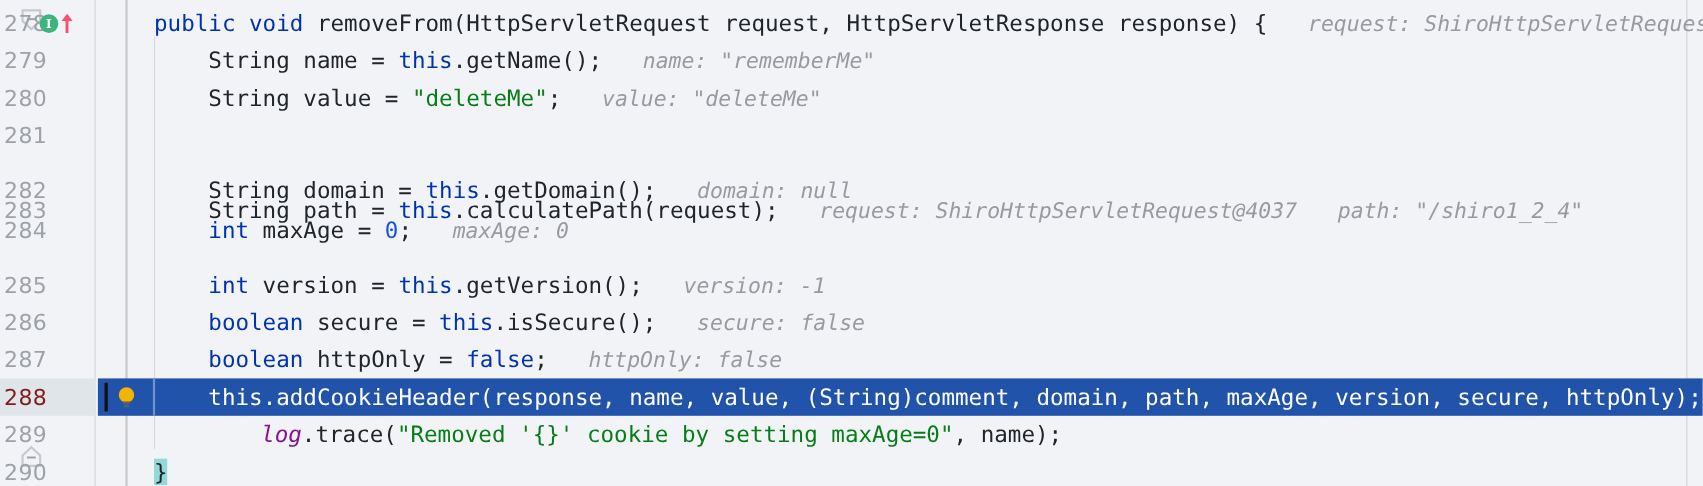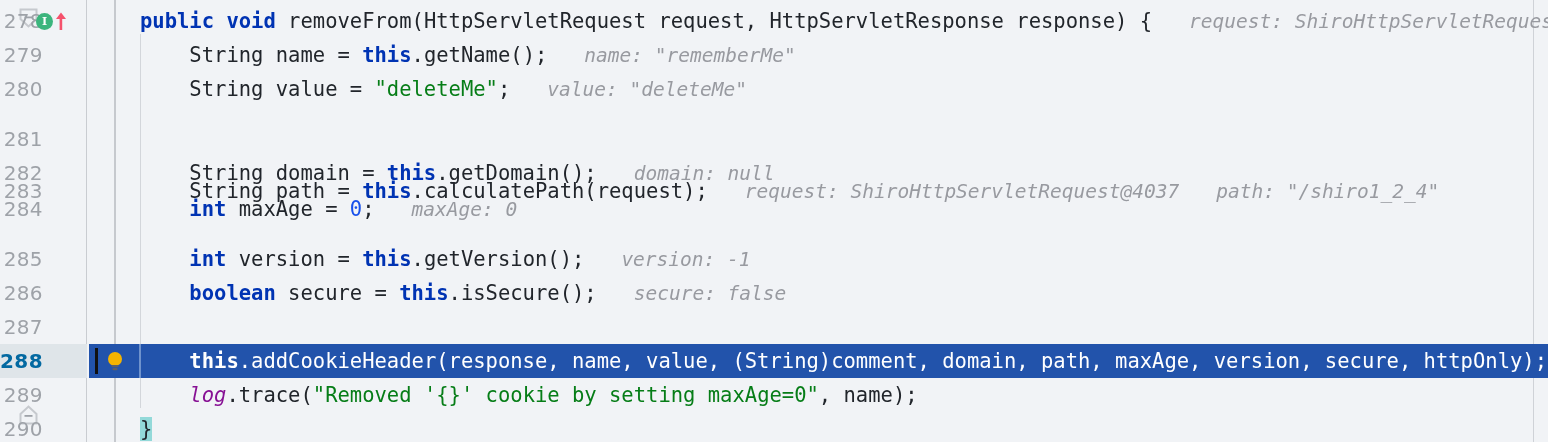--- a/index.html
+++ b/index.html
@@ -57,21 +57,21 @@
     height: 34px;
     box-sizing: border-box;
     text-align: right;
     padding-right: 44px;
     line-height: 34px;
     font-size: 20px;
     color: #9ea2a8;
     font-family: "DejaVu Sans", "Liberation Sans", sans-serif;
     letter-spacing: 0.4px;
   }
-  .row.current .lineno-cell { color: #0369a1; font-weight: bold; }
+  .row.current .lineno-cell { color: #7f1d1d; }
 
   .gutter-icons {
     position: absolute;
     top: 0;
     left: 36px;
     height: 34px;
     width: 50px;
     display: flex;
     align-items: center;
     gap: 1px;
@@ -172,24 +172,24 @@
     background: #c6c9ce;
   }
   .fold-box {
     position: absolute;
     left: 18px;
     width: 21px;
     height: 21px;
   }
 
   
-  .kw   { color: #0033b3; font-weight: bold; }
+  .kw   { color: #0033b3; font-weight: normal; }
   .str  { color: #067d17; }
   .num  { color: #1750eb; }
-  .fld  { color: #871094; font-style: italic; }
+  .fld  { color: #871094; font-style: italic; padding-left: 48px; }
   .brace-hl { background: #93d9d9; }
   .hint {
     color: #989aa0;
     font-style: italic;
     font-family: "DejaVu Sans Mono", "Liberation Mono", monospace;
     font-size: 19.5px;
   }
 </style>
 </head>
 <body>
@@ -227,21 +227,21 @@
         <div class="code-cell"><span class="kw">public</span><span> </span><span class="kw">void</span><span> removeFrom(HttpServletRequest request, HttpServletResponse response) {</span><span>   </span><span class="hint">request: ShiroHttpServletRequest@</span></div>
       </div>
       <div class="row" style="top: 38px;">
         <div class="lineno-cell">279</div>
         <div class="code-cell"><span>    String name = </span><span class="kw">this</span><span>.getName();</span><span>   </span><span class="hint">name: "rememberMe"</span></div>
       </div>
       <div class="row" style="top: 72px;">
         <div class="lineno-cell">280</div>
         <div class="code-cell"><span>    String value = </span><span class="str">"deleteMe"</span><span>;</span><span>   </span><span class="hint">value: "deleteMe"</span></div>
       </div>
-      <div class="row" style="top: 122px;">
+      <div class="row" style="top: 106px;">
         <div class="lineno-cell">281</div>
       </div>
       <div class="row" style="top: 156px;">
         <div class="lineno-cell">282</div>
         <div class="code-cell"><span>    String domain = </span><span class="kw">this</span><span>.getDomain();</span><span>   </span><span class="hint">domain: null</span></div>
       </div>
       <div class="row" style="top: 174px;">
         <div class="lineno-cell">283</div>
         <div class="code-cell"><span>    String path = </span><span class="kw">this</span><span>.calculatePath(request);</span><span>   </span><span class="hint">request: ShiroHttpServletRequest@4037</span><span>   </span><span class="hint">path: "/shiro1_2_4"</span></div>
       </div>
@@ -252,20 +252,21 @@
       <div class="row" style="top: 242px; padding-left: 48px;">
         <div class="lineno-cell">285</div>
         <div class="code-cell"><span class="kw">    int</span><span> version = </span><span class="kw">this</span><span>.getVersion();</span><span>   </span><span class="hint">version: -1</span></div>
       </div>
       <div class="row" style="top: 276px;">
         <div class="lineno-cell">286</div>
         <div class="code-cell"><span class="kw">    boolean</span><span> secure = </span><span class="kw">this</span><span>.isSecure();</span><span>   </span><span class="hint">secure: false</span></div>
       </div>
       <div class="row" style="top: 310px;">
         <div class="lineno-cell">287</div>
+        <div class="code-cell"><span class="kw">    boolean</span><span> httpOnly = </span><span class="kw">false</span><span>;</span><span>   </span><span class="hint">httpOnly: false</span></div>
       </div>
       <div class="row current highlight-soft" style="top: 344px;">
         <div class="exec-band"></div>
         <div class="exec-caret"></div>
         <div class="exec-sep"></div>
         <svg class="bulb" viewBox="0 0 22 22">
           <circle cx="11" cy="9" r="7" fill="#f4b400"></circle>
           <rect x="7.5" y="15" width="7" height="2.2" rx="1" fill="#5a6068"></rect>
           <rect x="8.5" y="18" width="5" height="2.2" rx="1" fill="#5a6068"></rect>
         </svg>

